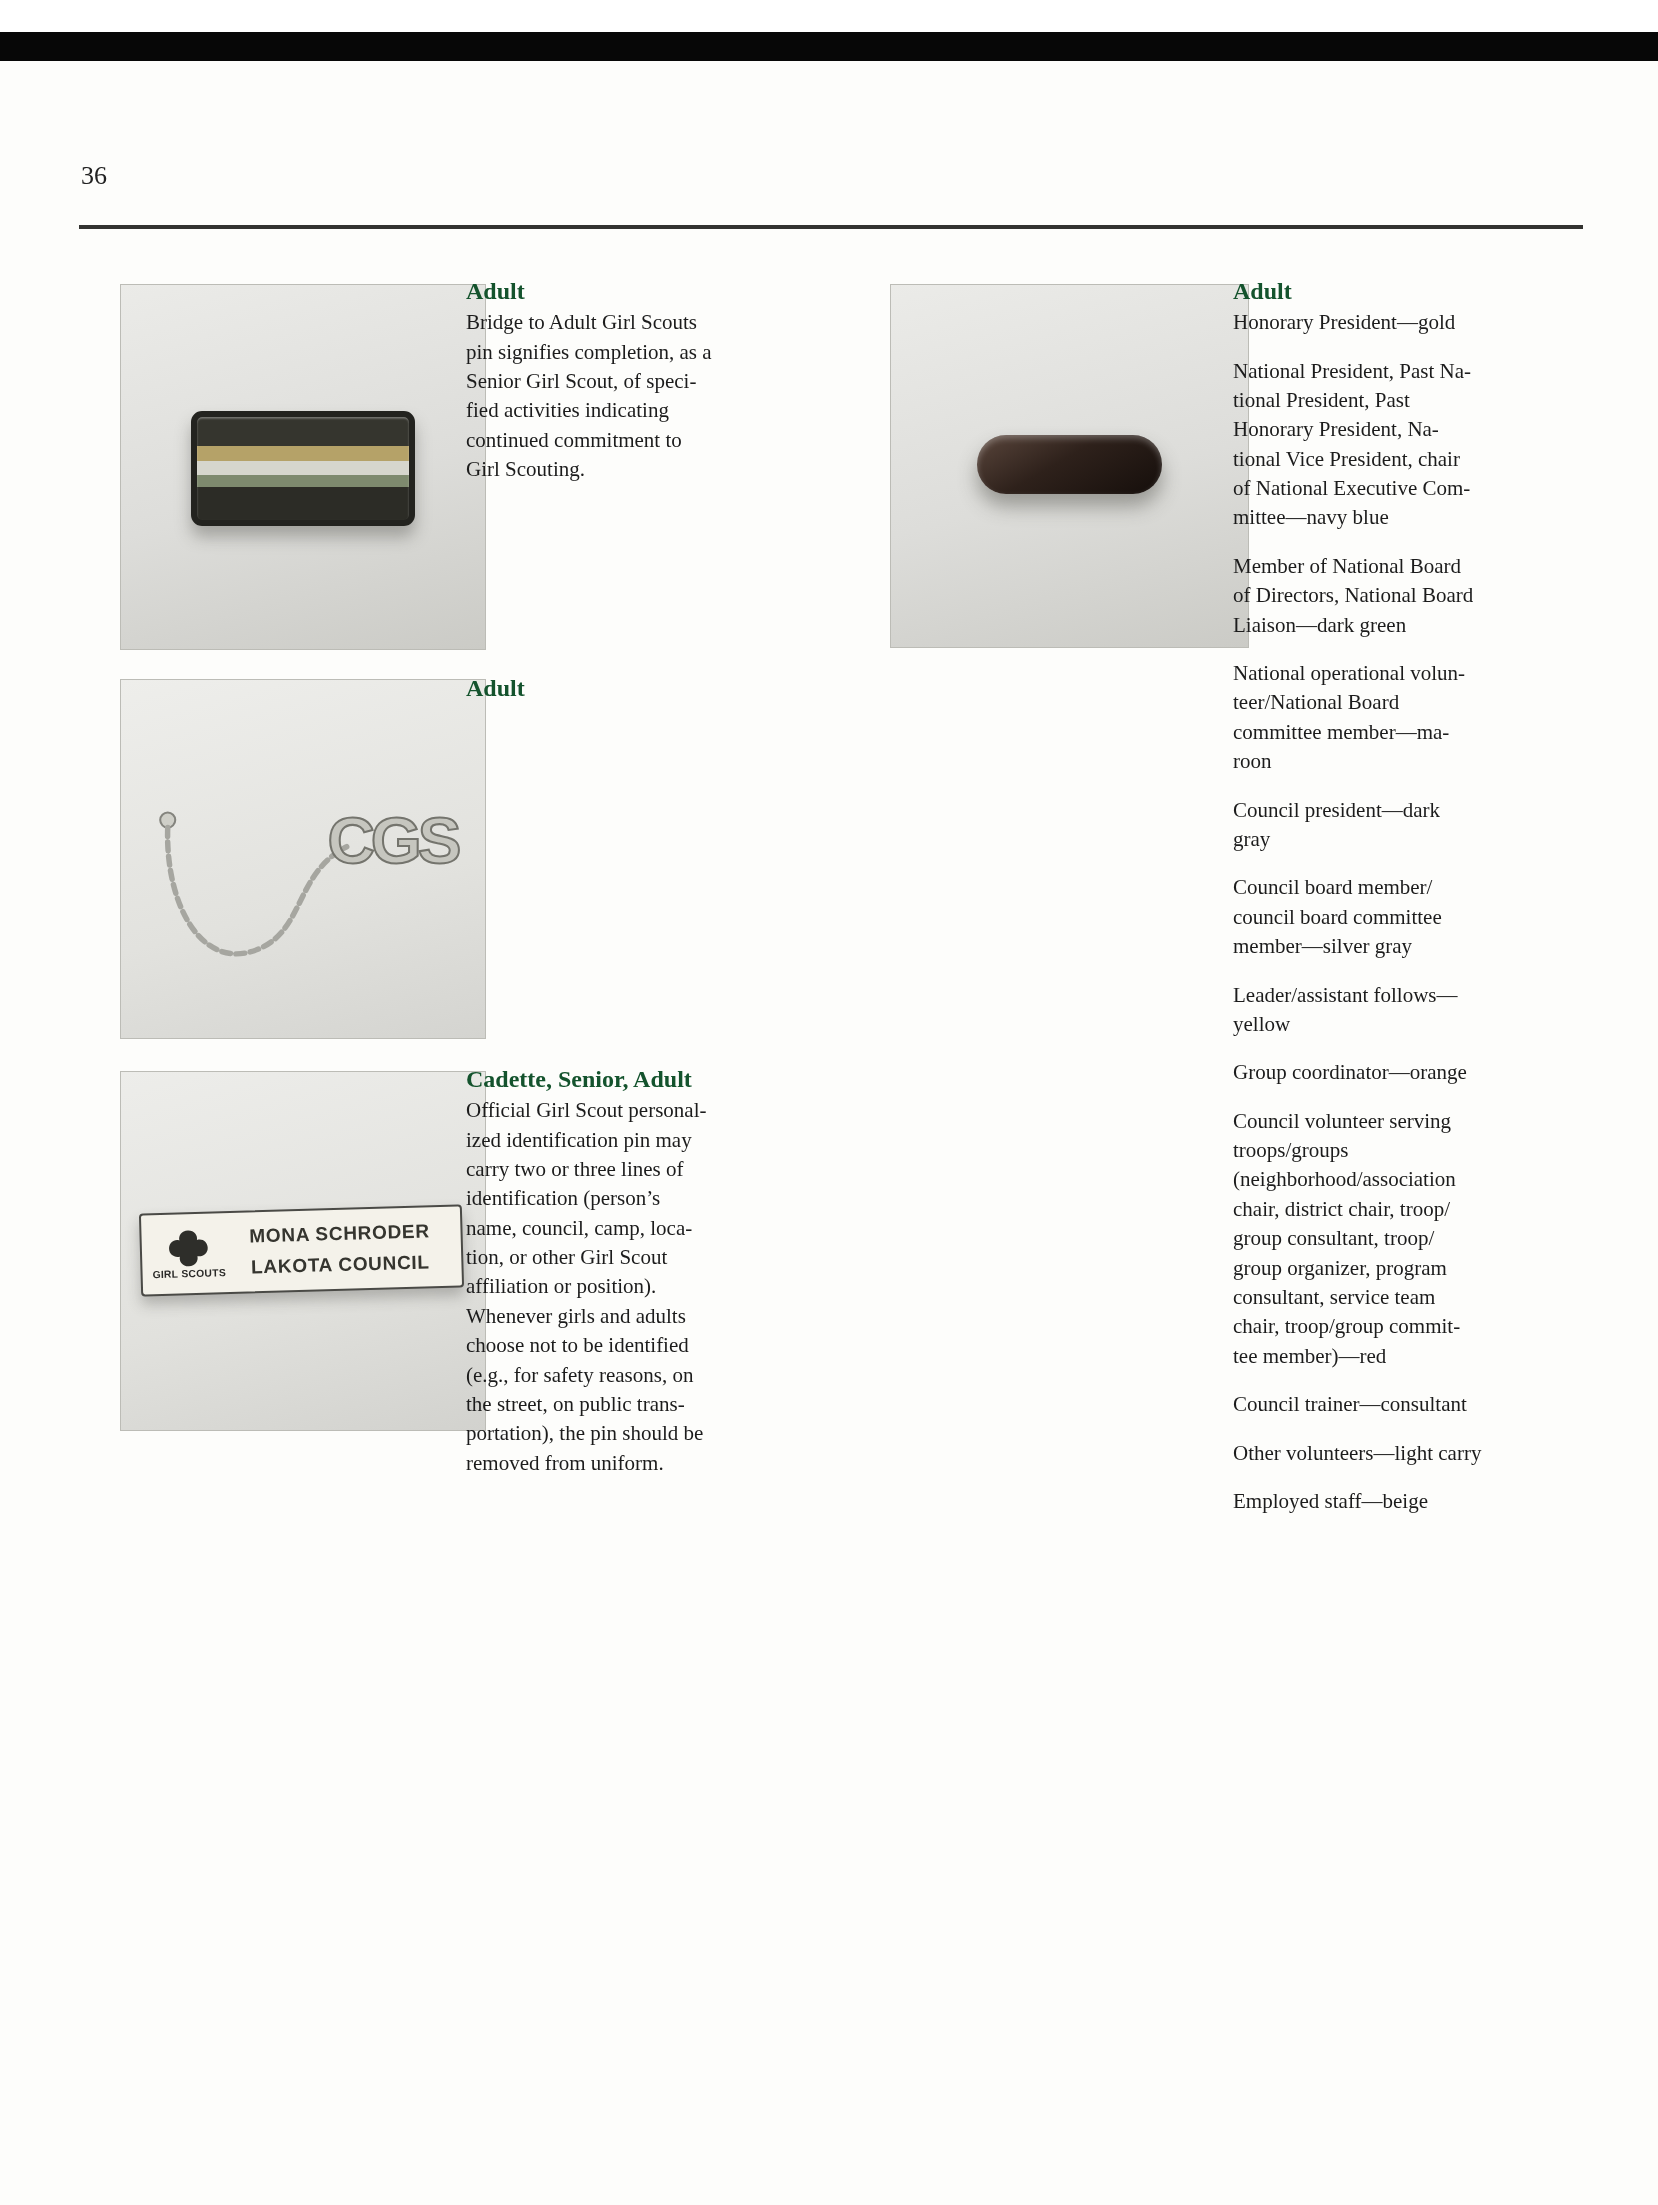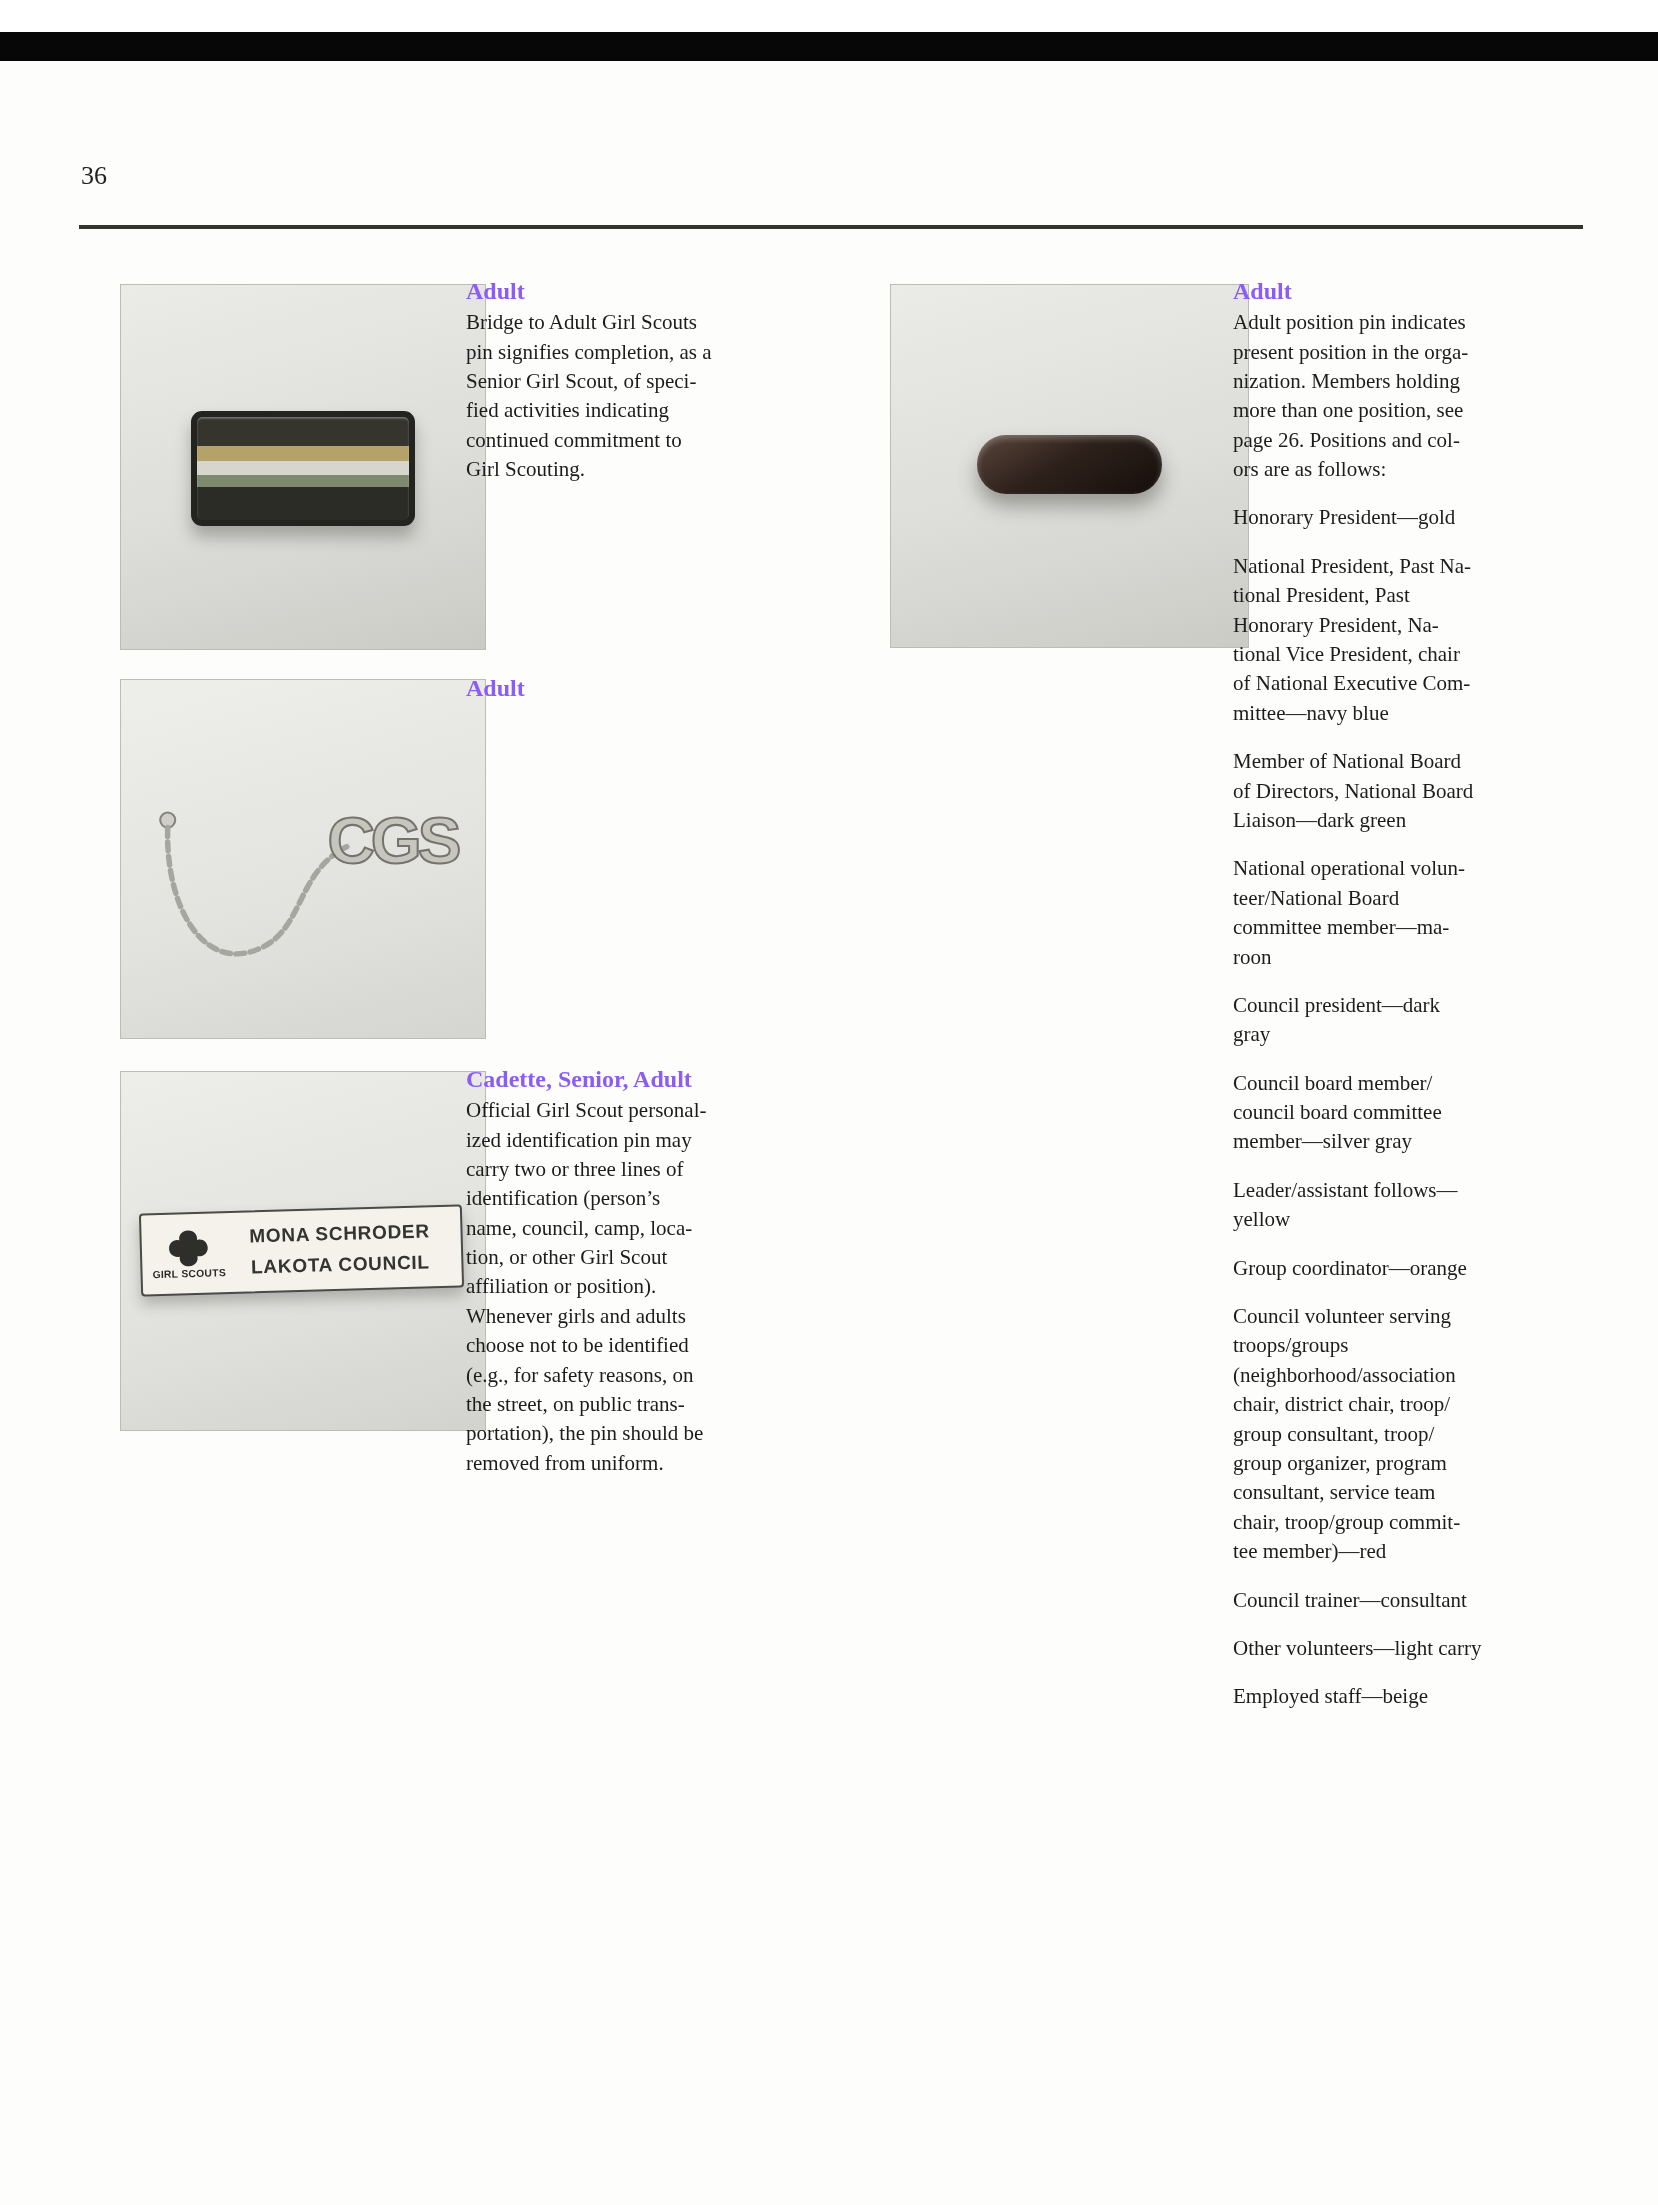--- a/index.html
+++ b/index.html
@@ -118,21 +118,21 @@
   .t1 { left: 466px; top: 243px;  width: 373px; }
   .t2 { left: 466px; top: 640px;  width: 373px; }
   .t3 { left: 466px; top: 1031px; width: 373px; }
   .right-col { left: 1233px; top: 243px; width: 366px; }
 
   .text h3 {
     font-size: 24px;
     line-height: 1.38;
     margin: 0;
     font-weight: bold;
-    color: #8b5cf6;
+    color: #14532d;
   }
   .text p {
     font-size: 21px;
     line-height: 1.40;
     margin: 0 0 19px 0;
     white-space: pre-line;
   }
 </style>
 </head>
 <body>
@@ -201,26 +201,20 @@
 Whenever girls and adults
 choose not to be identified
 (e.g., for safety reasons, on
 the street, on public trans-
 portation), the pin should be
 removed from uniform.</p>
   </section>
 
   <section class="text right-col">
     <h3>Adult</h3>
-    <p>Adult position pin indicates
-present position in the orga-
-nization. Members holding
-more than one position, see
-page 26. Positions and col-
-ors are as follows:</p>
     <p>Honorary President—gold</p>
     <p>National President, Past Na-
 tional President, Past
 Honorary President, Na-
 tional Vice President, chair
 of National Executive Com-
 mittee—navy blue</p>
     <p>Member of National Board
 of Directors, National Board
 Liaison—dark green</p>

